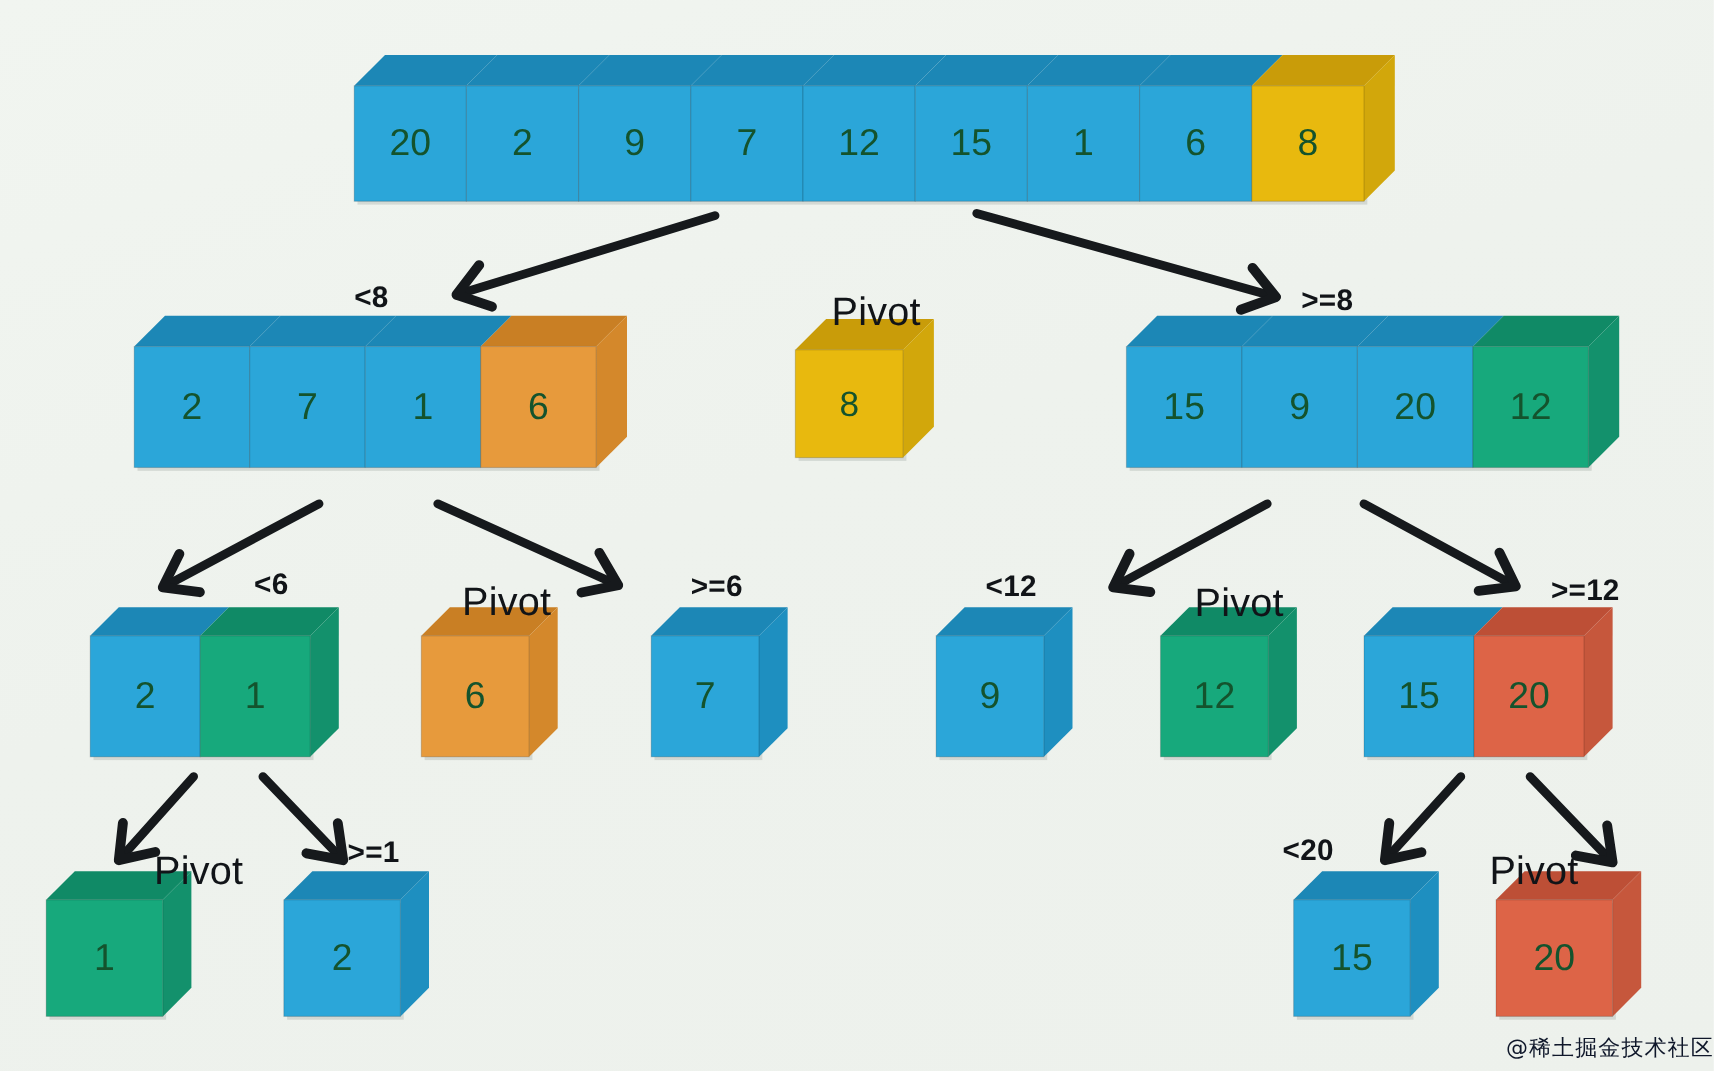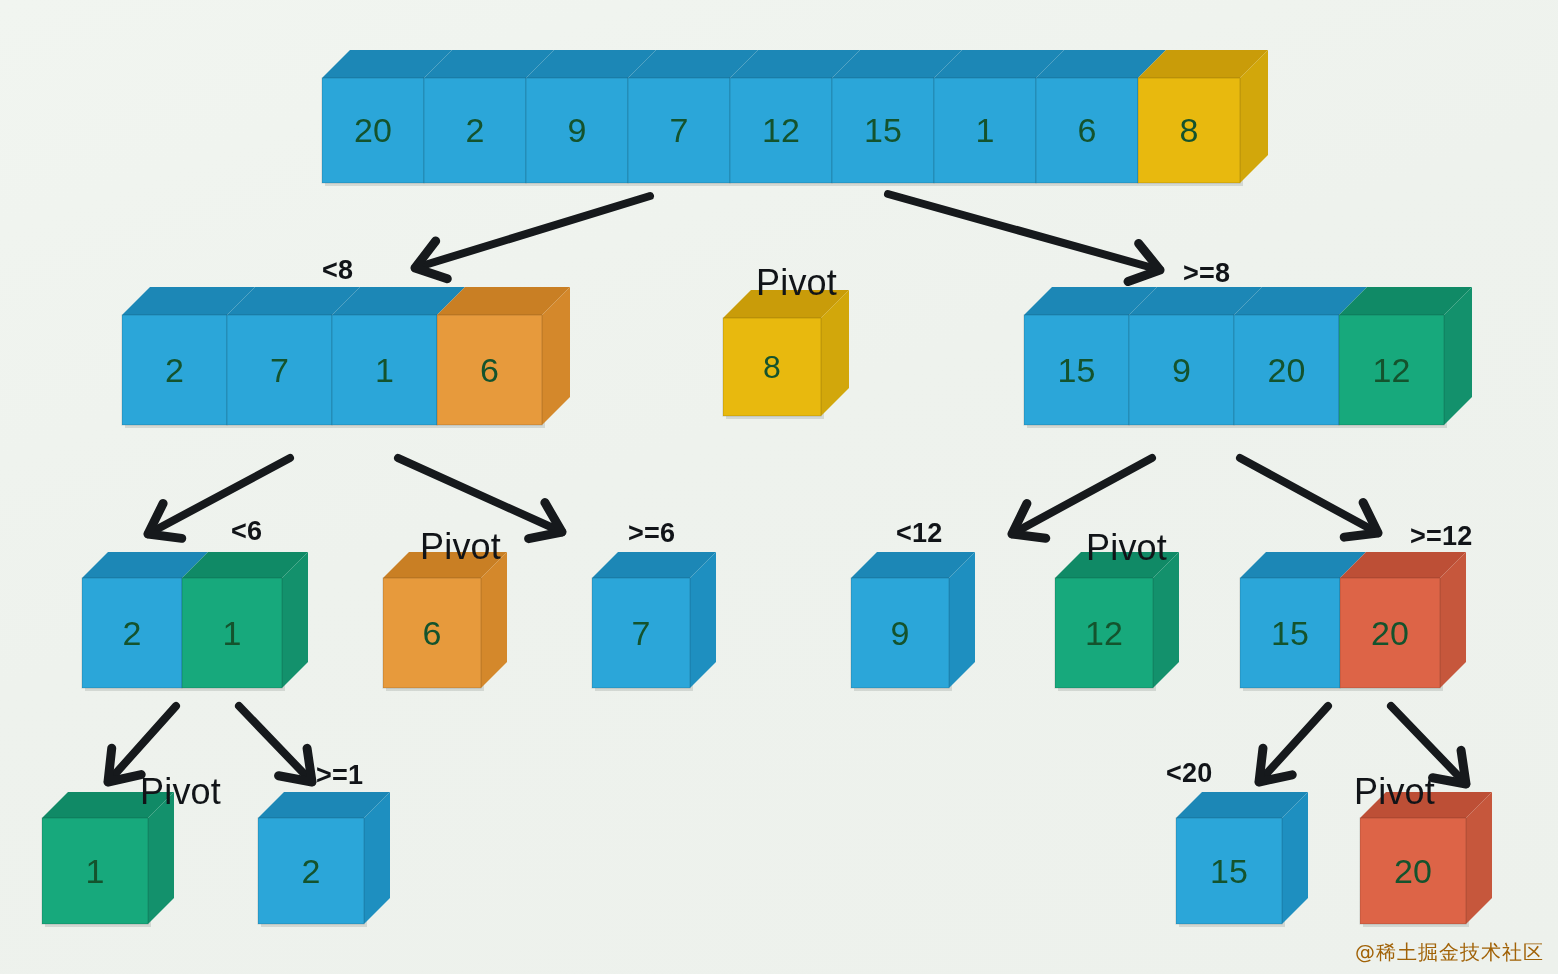--- a/index.html
+++ b/index.html
@@ -29,22 +29,22 @@
   
   .row{position:absolute;}
   
   .row svg.solid{position:absolute;left:0;top:0;overflow:visible;}
   .row .labels{position:absolute;left:0;top:0;display:flex;}
   .row .labels .num{
     display:flex;align-items:center;justify-content:center;
     color:#14532d;font-size:31px;font-weight:400;
   }
   .watermark{
-    position:absolute;right:14px;bottom:8px;
-    color:#a16207;font-size:20px;letter-spacing:1px;
+    position:absolute;right:0;bottom:8px;
+    color:#0f172a;font-size:20px;letter-spacing:1px;
     font-family:"DejaVu Sans","Liberation Sans",sans-serif;
   }
 </style>
 </head>
 <body>
 
 <div id="stage">
 
   <svg class="arrows" id="arrow-layer" viewBox="0 0 1558 974">
       <defs></defs>

